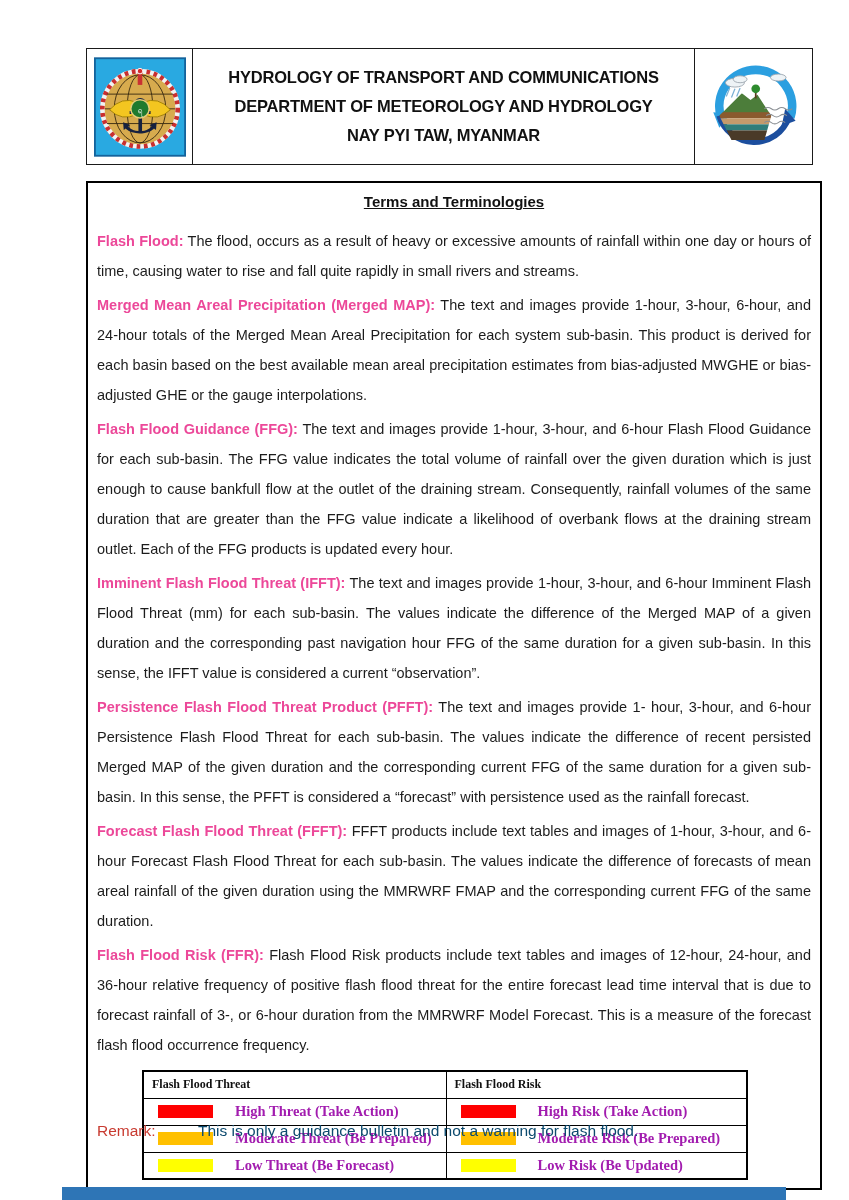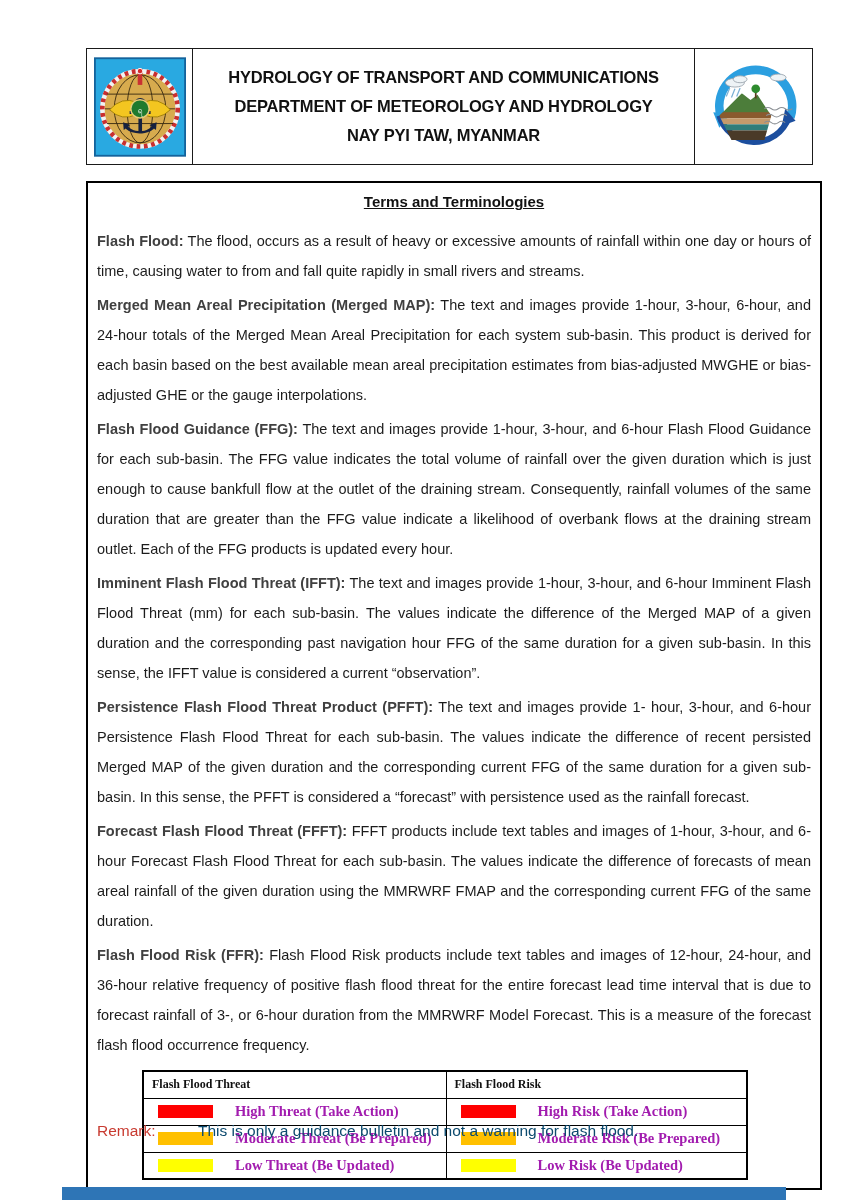--- a/index.html
+++ b/index.html
@@ -23,21 +23,21 @@
     border:2px solid #000; padding:10px 9px 6px 9px; background:#fff;
   }
   .terms-title {
     text-align:center; font-weight:bold; font-size:15px; color:#111;
     text-decoration:underline; margin-bottom:16px;
   }
   .para {
     font-size:14.5px; color:#1c1c1c; line-height:30px;
     text-align:justify; margin-bottom:4px;
   }
-  .para b { color:#404040; }
+  .para b { color:#ec4899; }
 
   
   .legend-table {
     border-collapse:collapse; margin:10px 0 2px 45px; width:606px;
     font-family:"Liberation Serif","DejaVu Serif",serif;
   }
   .legend-table td {
     border:1.4px solid #000; height:27px; vertical-align:middle; padding:0 8px;
   }
   .legend-table { border:2px solid #000; border-bottom-width:2.5px; }
@@ -130,21 +130,21 @@
           <path d="M74,64 q4,-3 8,0 t8,0 t8,0"></path>
           <path d="M72,72 q4,-3 8,0 t8,0 t8,0"></path>
         </g>
       </svg>
     </div>
   </div>
 
   <div class="terms-box">
     <div class="terms-title">Terms and Terminologies</div>
 
-    <p class="para"><b>Flash Flood:</b><span> The flood, occurs as a result of heavy or excessive amounts of rainfall within one day or hours of time, causing water to from and fall quite rapidly in small rivers and streams.</span></p>
+    <p class="para"><b>Flash Flood:</b><span> The flood, occurs as a result of heavy or excessive amounts of rainfall within one day or hours of time, causing water to rise and fall quite rapidly in small rivers and streams.</span></p>
 
     <p class="para"><b>Merged Mean Areal Precipitation (Merged MAP):</b><span> The text and images provide 1-hour, 3-hour, 6-hour, and 24-hour totals of the Merged Mean Areal Precipitation for each system sub-basin. This product is derived for each basin based on the best available mean areal precipitation estimates from bias-adjusted MWGHE or bias-adjusted GHE or the gauge interpolations.</span></p>
 
     <p class="para"><b>Flash Flood Guidance (FFG):</b><span> The text and images provide 1-hour, 3-hour, and 6-hour Flash Flood Guidance for each sub-basin. The FFG value indicates the total volume of rainfall over the given duration which is just enough to cause bankfull flow at the outlet of the draining stream. Consequently, rainfall volumes of the same duration that are greater than the FFG value indicate a likelihood of overbank flows at the draining stream outlet. Each of the FFG products is updated every hour.</span></p>
 
     <p class="para"><b>Imminent Flash Flood Threat (IFFT):</b><span> The text and images provide 1-hour, 3-hour, and 6-hour Imminent Flash Flood Threat (mm) for each sub-basin. The values indicate the difference of the Merged MAP of a given duration and the corresponding past navigation hour FFG of the same duration for a given sub-basin. In this sense, the IFFT value is considered a current “observation”.</span></p>
 
     <p class="para"><b>Persistence Flash Flood Threat Product (PFFT):</b><span> The text and images provide 1- hour, 3-hour, and 6-hour Persistence Flash Flood Threat for each sub-basin. The values indicate the difference of recent persisted Merged MAP of the given duration and the corresponding current FFG of the same duration for a given sub-basin. In this sense, the PFFT is considered a “forecast” with persistence used as the rainfall forecast.</span></p>
 
     <p class="para"><b>Forecast Flash Flood Threat (FFFT):</b><span> FFFT products include text tables and images of 1-hour, 3-hour, and 6-hour Forecast Flash Flood Threat for each sub-basin. The values indicate the difference of forecasts of mean areal rainfall of the given duration using the MMRWRF FMAP and the corresponding current FFG of the same duration.</span></p>
@@ -182,21 +182,21 @@
               <span class="legend-cell">
                 <span class="swatch" style="background-color: rgb(255, 192, 0);"></span>
                 <span class="legend-label">Moderate Risk (Be Prepared)</span>
               </span>
             </td>
       </tr>
       <tr>
         <td>
               <span class="legend-cell">
                 <span class="swatch" style="background-color: rgb(255, 255, 0);"></span>
-                <span class="legend-label">Low Threat (Be Updated)</span>
+                <span class="legend-label">Low Threat (Be Forecast)</span>
               </span>
             </td>
         <td>
               <span class="legend-cell">
                 <span class="swatch" style="background-color: rgb(255, 255, 0);"></span>
                 <span class="legend-label">Low Risk (Be Updated)</span>
               </span>
             </td>
       </tr>
     </tbody>

